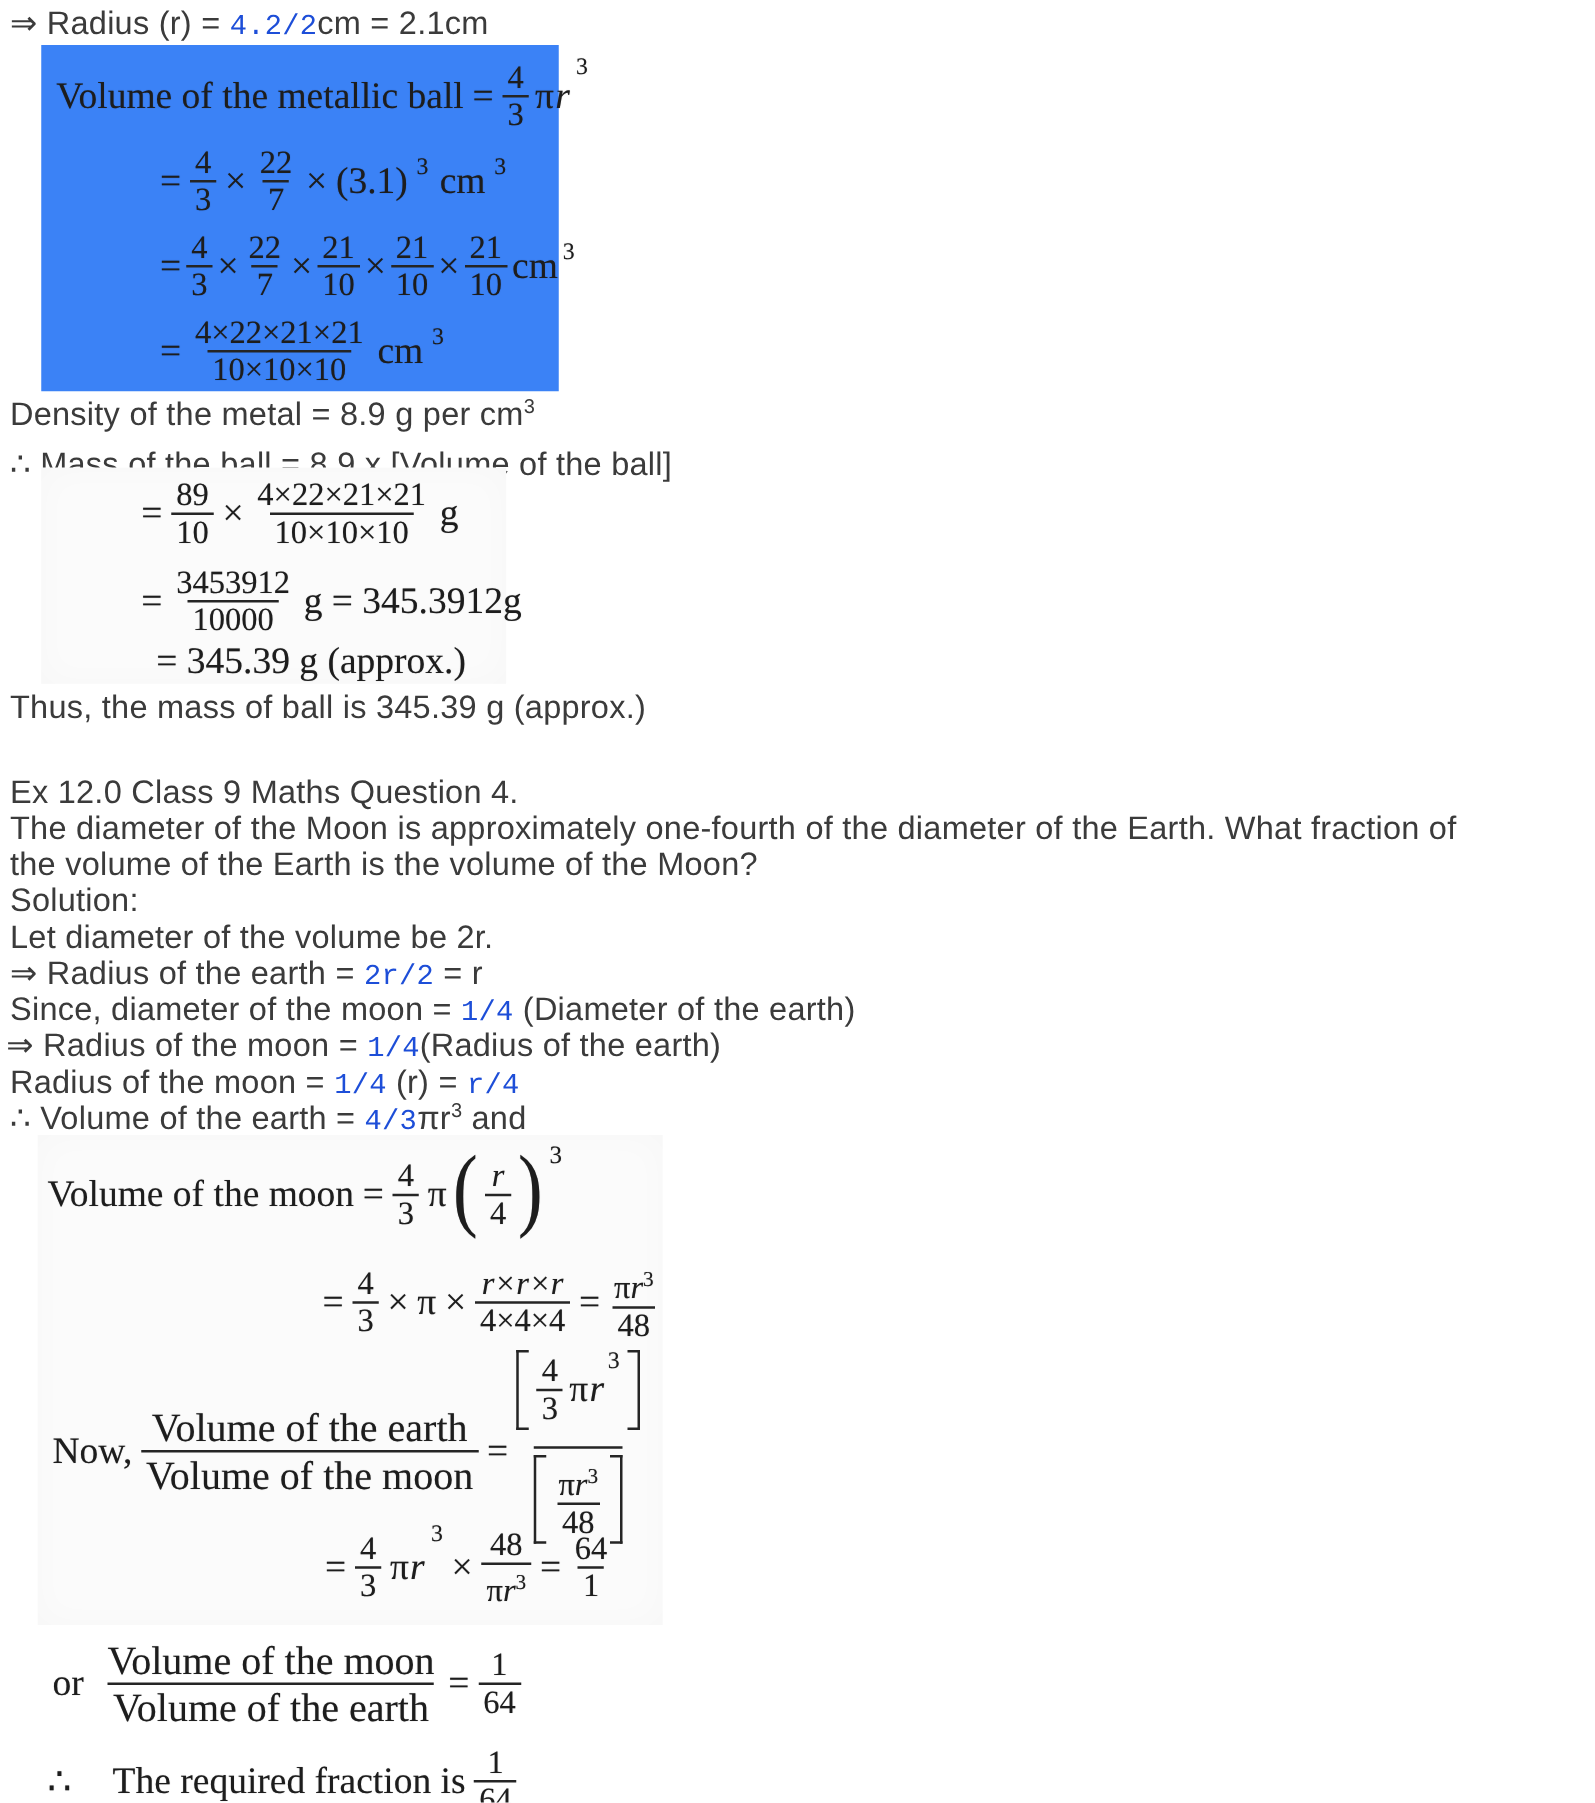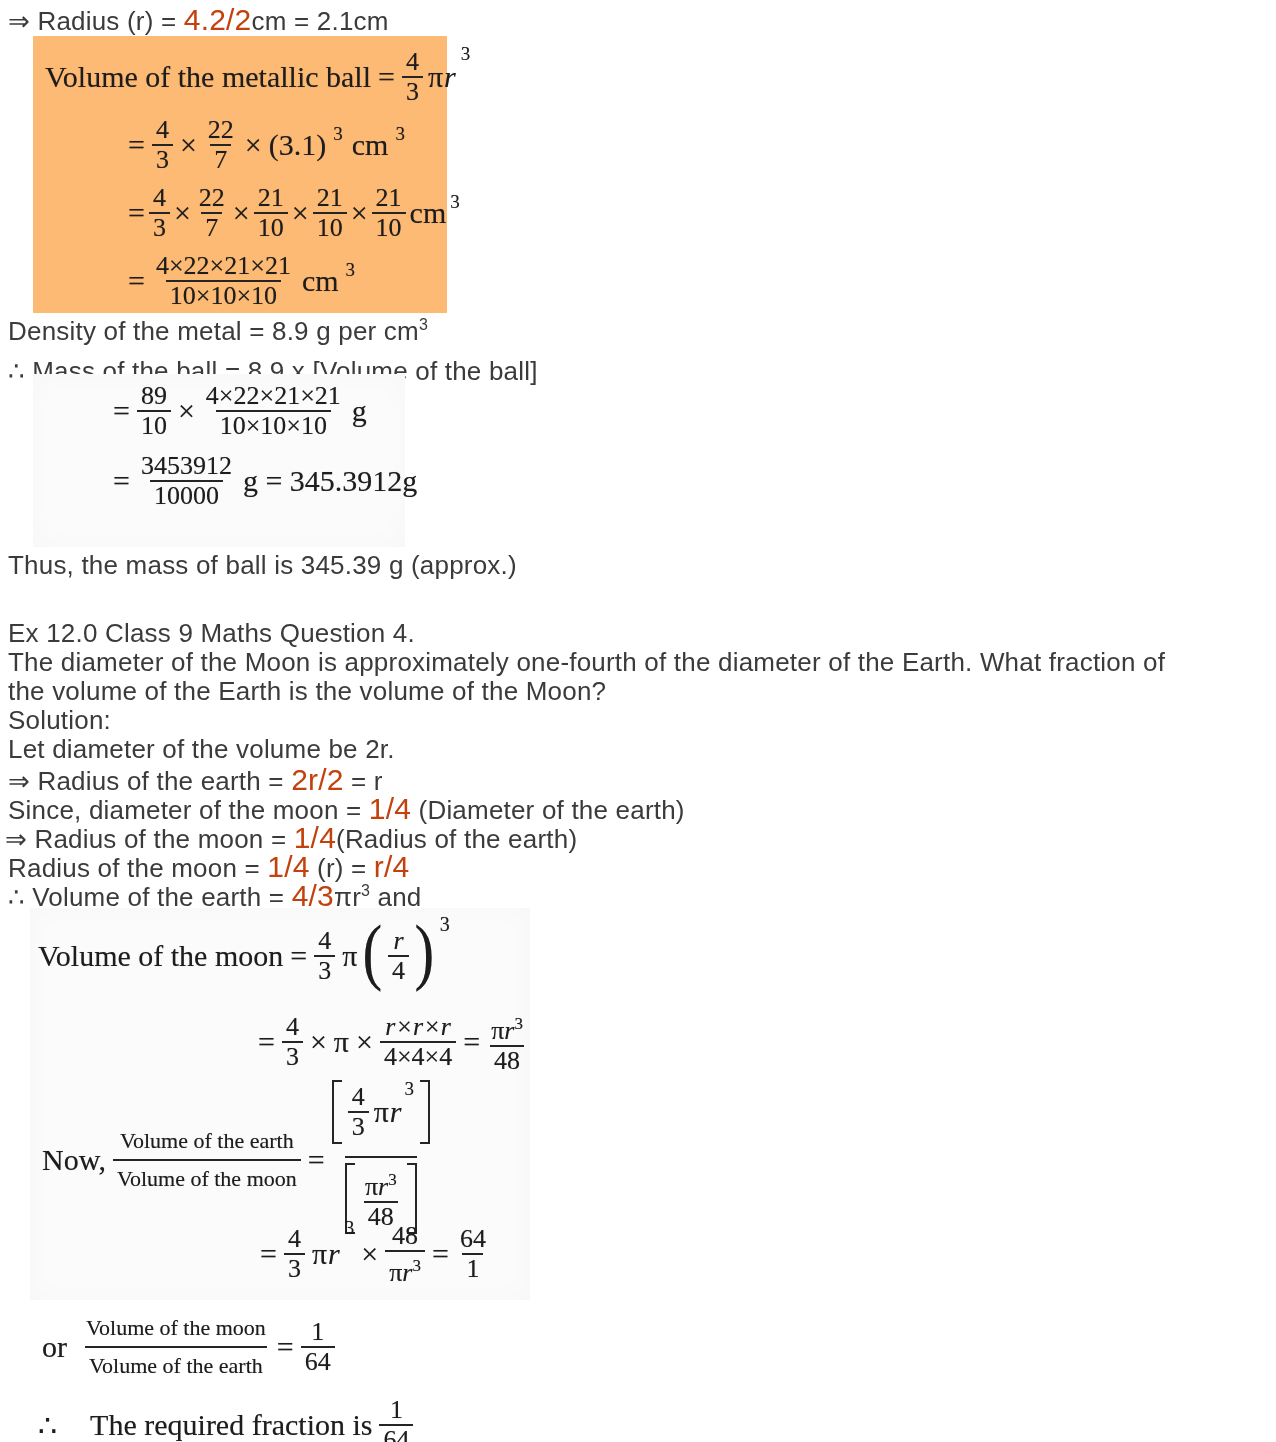--- a/index.html
+++ b/index.html
@@ -1,33 +1,33 @@
 <!DOCTYPE html>
 <html><head>
 <meta charset="utf-8">
 <style>
   html,body { margin:0; padding:0; }
   body {
     width:1276px; height:1442px; position:relative; overflow:hidden;
     background:#ffffff; font-family:"Liberation Sans",sans-serif;
   }
   .line { position:absolute; font-size:26px; color:#3b3b3b; white-space:nowrap; letter-spacing:0.2px; }
-  .line .ser { font-family:Liberation Sans, sans-serif; font-size:30px; color:#c2410c; }
+  .line .ser { font-family:Liberation Mono, monospace; font-size:23px; color:#1d4ed8; }
   .line sup, .line .sup3 { font-size:16px; vertical-align:super; line-height:0; }
   .scanblock { position:absolute; font-family:"Liberation Serif",serif; color:#1d1d1d;
                filter:blur(0.3px); text-shadow:0 0 0.7px rgba(20,20,20,0.45); }
-  .bg-gray  { background:#fdba74; }
+  .bg-gray  { background:#3b82f6; }
   .bg-faint { background:#fbfbfb; box-shadow:inset 0 0 30px rgba(0,0,0,0.02); }
   .eq { position:absolute; display:flex; align-items:center; gap:7px; font-size:30px; white-space:nowrap; }
   .t  { display:inline-block; }
   .it { font-style:italic; }
   .frac { display:inline-flex; flex-direction:column; align-items:center; font-size:26px; line-height:28px; }
   .frac > span { padding:0 4px; display:block; text-align:center; }
   .frac > .den { border-top:2px solid #252525; }
-  .tfrac { font-size:22px; line-height:36px; }
+  .tfrac { font-size:32px; line-height:36px; }
   .sup { font-size:19px; line-height:1; align-self:flex-start; position:relative; top:-4px; margin-left:-2px; }
   .powsup { font-size:19px; line-height:1; position:relative; top:-12px; margin-left:0px; }
   .bp { font-size:74px; line-height:0.8; font-weight:400; transform:scaleX(0.8); margin:0 -4px; padding-bottom:8px; }
   .bpsup { font-size:20px; line-height:1; align-self:flex-start; position:relative; top:-8px; }
   .brk { display:inline-flex; align-items:stretch; }
   .brk-edge { width:8px; }
   .brk-l { border:2.5px solid #252525; border-right:0; }
   .brk-r { border:2.5px solid #252525; border-left:0; }
   .brk-c { display:flex; align-items:center; gap:5px; padding:3px 6px; }
   .vfrac { display:inline-flex; flex-direction:column; align-items:center; }
@@ -127,20 +127,23 @@
     <span class="t">g</span>
   </div>
   <div class="eq" style="left:80px;top:78px">
     <span class="t">=</span>
     <span class="frac">
         <span class="num">3453912</span>
         <span class="den">10000</span>
       </span>
     <span class="t">g = 345.3912g</span>
   </div>
+  <div class="eq" style="left:92px;top:138px">
+    <span class="t">= 345.39 g (approx.)</span>
+  </div>
 </div>
 
 <div class="line" style="left:8px;top:550px">Thus, the mass of ball is 345.39 g (approx.)</div>
 
 <div class="line" style="left:8px;top:618px">Ex 12.0 Class 9 Maths Question 4.</div>
 <div class="line" style="left:8px;top:647px">The diameter of the Moon is approximately one-fourth of the diameter of the Earth. What fraction of</div>
 <div class="line" style="left:8px;top:676px">the volume of the Earth is the volume of the Moon?</div>
 <div class="line" style="left:8px;top:705px">Solution:</div>
 <div class="line" style="left:8px;top:734px">Let diameter of the volume be 2r.</div>
 <div class="line" style="left:8px;top:763px"><span>⇒ Radius of the earth = </span><span class="ser">2r/2</span><span> = r</span></div>

